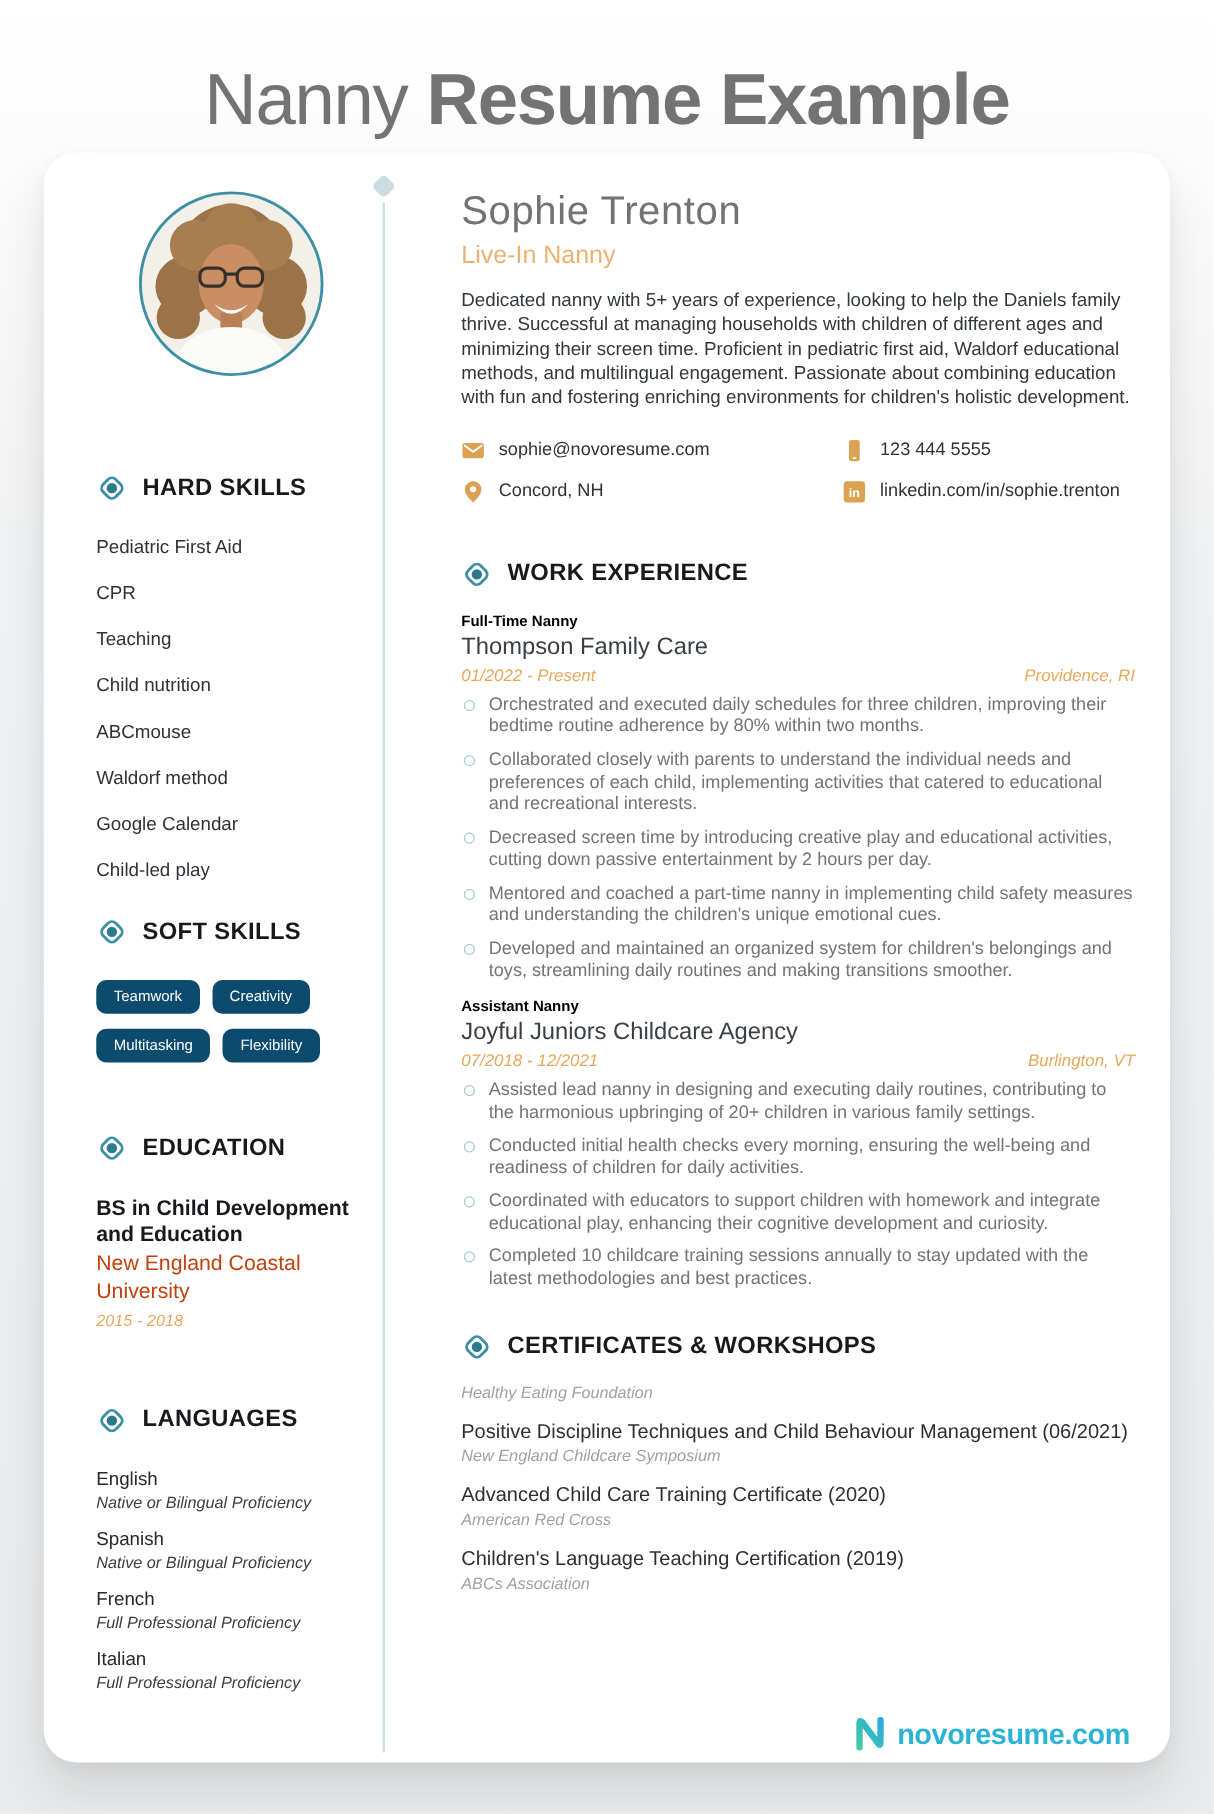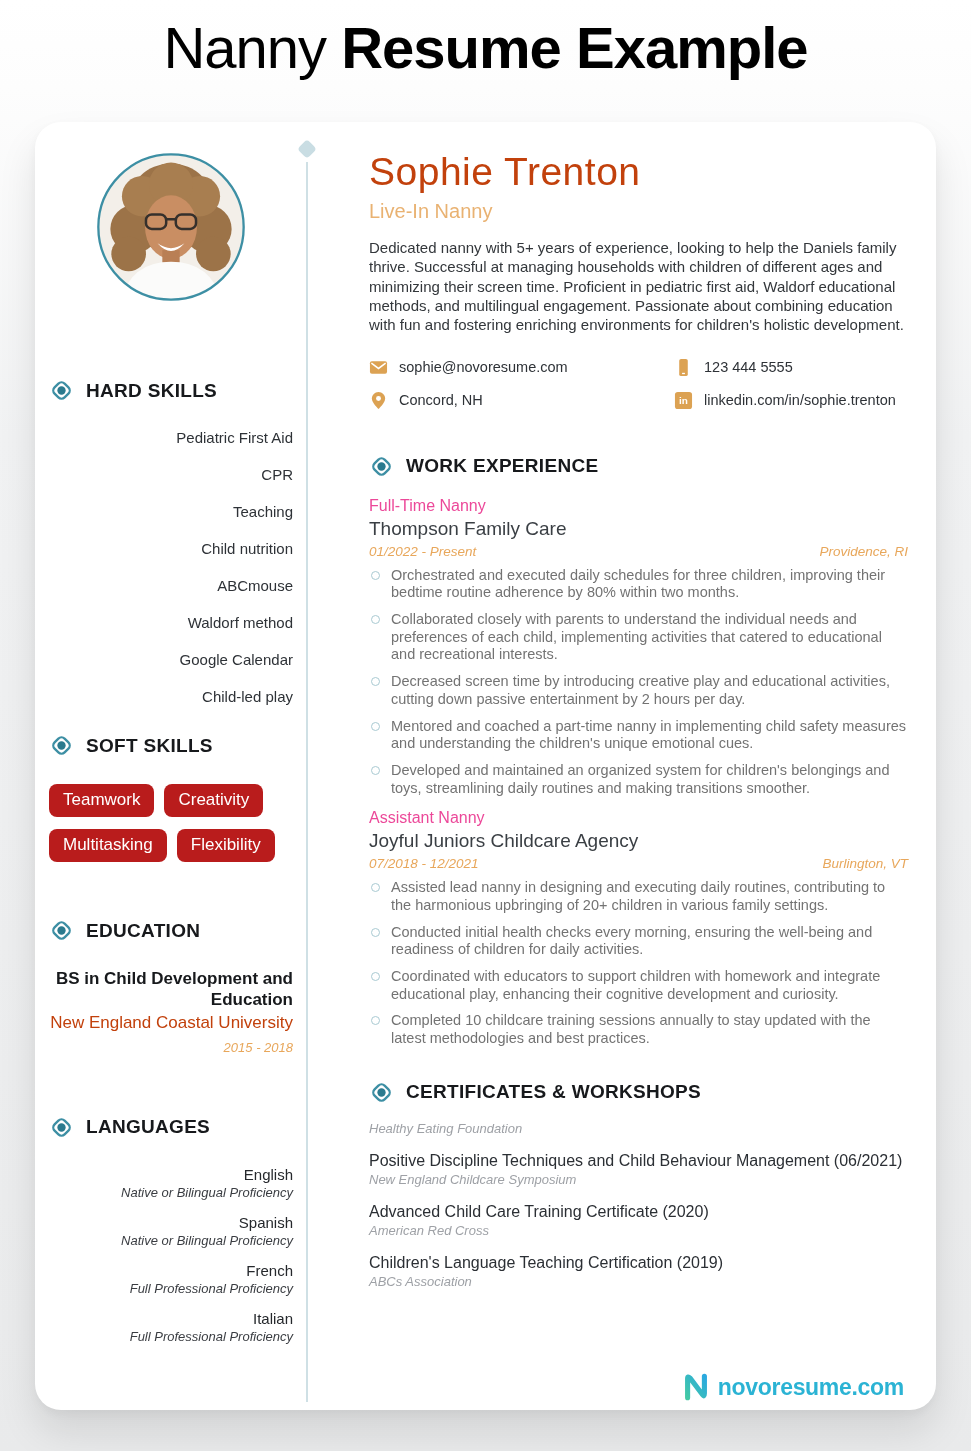--- a/index.html
+++ b/index.html
@@ -9,23 +9,24 @@
     font-family:"Liberation Sans", sans-serif;
     background:linear-gradient(180deg,#ffffff 0%,#fdfdfd 6%,#f1f2f3 30%,#e9eaeb 100%);
     position:relative;
     overflow:hidden;
     color:#34383c;
   }
   .page-title{
     text-align:center;
     padding-top:16px;
     font-size:58px;
-    color:#000000;
+    color:#737373;
     letter-spacing:-1px;
     line-height:1.1;
+    margin-top:32px;
   }
   .page-title .light{ font-weight:400; }
   .page-title .bold{ font-weight:700; }
 
   .card{
     position:absolute;
     left:35px; top:122px;
     width:901px; height:1288px;
     background:#ffffff;
     border-radius:26px;
@@ -40,61 +41,61 @@
   }
   .divider-dot{
     position:absolute; left:265px; top:20px;
     width:14px; height:14px;
     background:#c9dde3;
     border-radius:4px;
     transform:rotate(45deg);
   }
 
   
-  .left-col{ width:284px; padding:28px 26px 0 14px; flex:none;text-align:right; }
+  .left-col{ width:284px; padding:28px 26px 0 42px; flex:none; }
   .photo-wrap{ width:154px; height:154px; margin:0 auto; }
   .sec-head{ display:flex; align-items:center; gap:12px; }
   .sec-head h2{ font-size:19px; font-weight:700; color:#17191c; letter-spacing:0.3px; }
   .sec-icon{ width:25px; height:25px; flex:none; display:inline-block; }
   .left-col .sec-head{ margin-bottom:26px; }
 
   .hard-skills{ margin-top:74px; }
   .skill-item{ font-size:15px; color:#2e3237; margin-bottom:20px; }
 
   .soft-skills{ margin-top:28px; }
   .pill-wrap{ display:flex; flex-wrap:wrap; gap:12px 10px; }
   .pill{
-    background:#b91c1c; color:#ffffff;
-    font-size:17px; padding:6px 14px 7px;
+    background:#0c4a6e; color:#ffffff;
+    font-size:12px; padding:6px 14px 7px;
     border-radius:8px;
   }
 
   .education{ margin-top:56px; }
   .edu-degree{ font-size:17px; font-weight:700; color:#17191c; line-height:1.22; }
   .edu-school{ font-size:17px; color:#c2410c; line-height:1.25; margin-top:2px; }
   .edu-dates{ font-size:13px; font-style:italic; color:#e8a75b; margin-top:6px; }
 
   .languages{ margin-top:60px; }
   .lang-item{ margin-bottom:14px; }
   .lang-name{ font-size:15px; color:#25282c; display:block; }
   .lang-level{ font-size:13px; font-style:italic; color:#3a3d42; display:block; margin-top:2px; }
 
   
   .right-col{ flex:1; padding:28px 28px 0 50px; position:relative; }
-  .person-name{ font-size:39px; font-weight:400; color:#c2410c; letter-spacing:0.5px; }
+  .person-name{ font-size:32px; font-weight:400; color:#737373; letter-spacing:0.5px; }
   .person-title{ font-size:20px; color:#e9b272; margin-top:6px; }
   .summary{ font-size:15px; line-height:1.29; color:#33373b; margin-top:15px; max-width:560px; }
 
   .contact{ display:grid; grid-template-columns:305px 1fr; row-gap:14px; margin-top:23px; }
   .contact-item{ display:flex; align-items:center; gap:11px; font-size:14.5px; color:#2e3237; }
   .cicon{ width:19px; height:19px; flex:none; }
 
   .work{ margin-top:44px; }
   .job{ margin-top:18px; }
-  .job-title{ font-size:16px; font-weight:400; color:#ec4899; }
+  .job-title{ font-size:12px; font-weight:700; color:#000000; }
   .job-company{ font-size:19px; color:#3a3f44; margin-top:3px; }
   .job-meta{ display:flex; justify-content:space-between; font-size:13.5px; font-style:italic; color:#e8a75b; margin-top:4px; }
   .bullets{ list-style:none; margin-top:8px; }
   .bullets li{
     position:relative;
     padding-left:22px;
     font-size:14.5px; line-height:1.22;
     color:#737373;
     margin-bottom:9px;
     max-width:560px;

